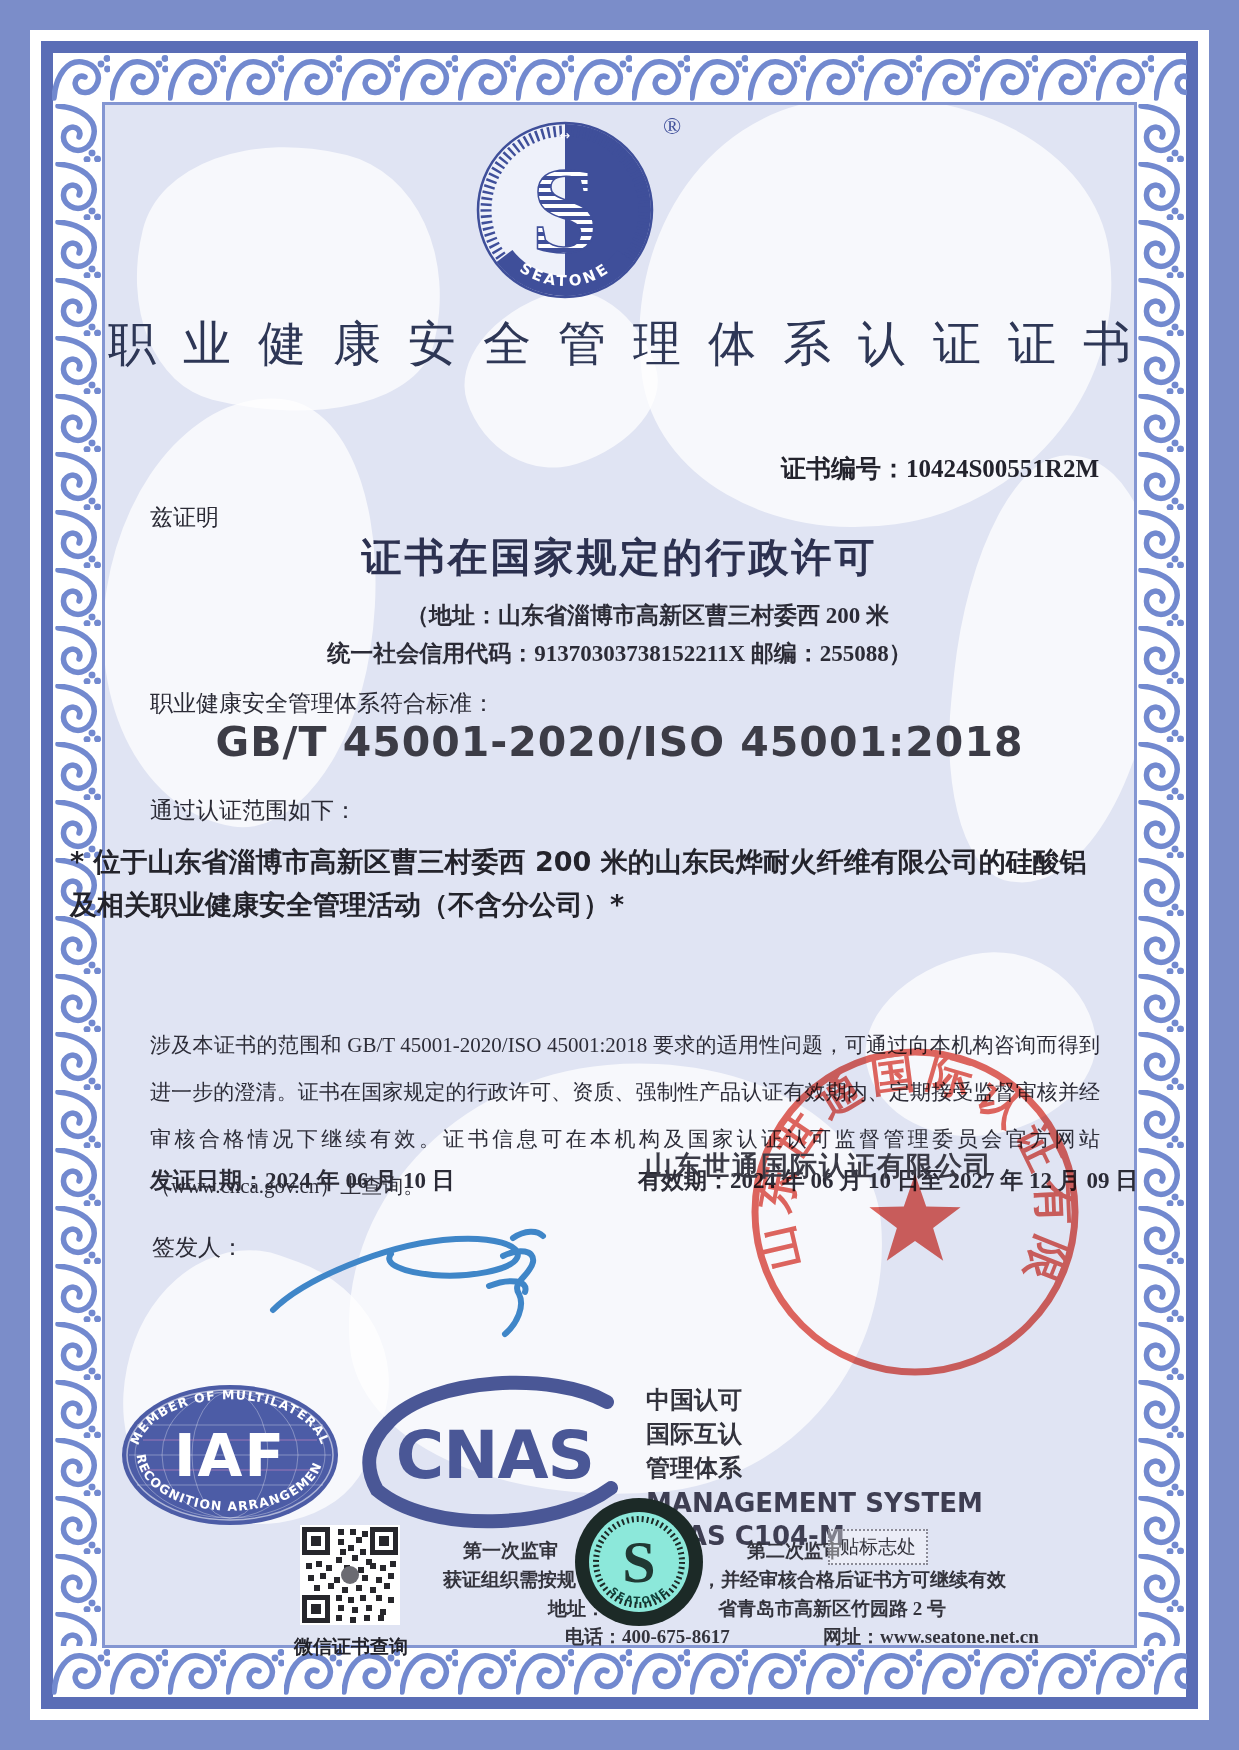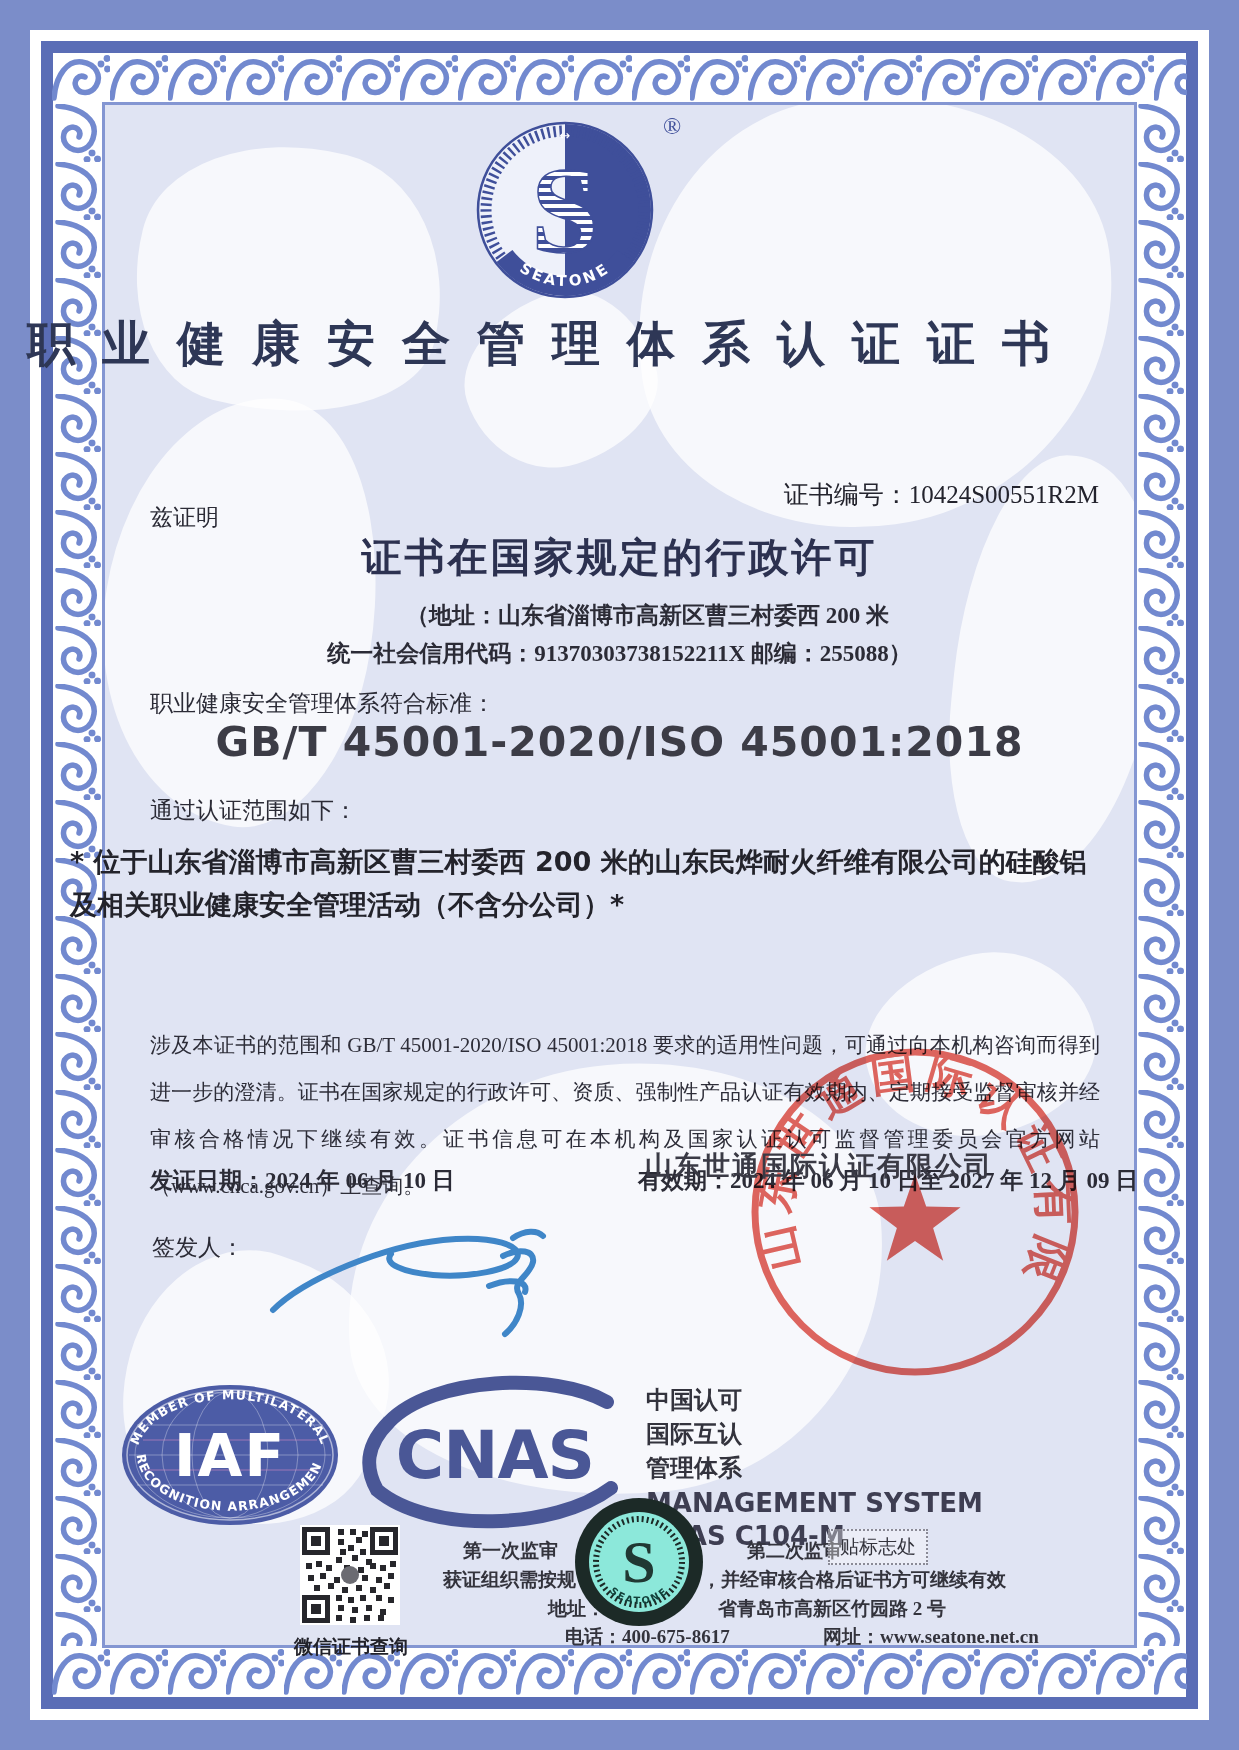--- a/index.html
+++ b/index.html
@@ -4,23 +4,23 @@
 <style>
   html,body{margin:0;padding:0;}
   .page{position:relative;width:1239px;height:1750px;background:#7b8dc9;overflow:hidden;
         font-family:"Liberation Serif", serif;}
   .abs{position:absolute;}
   .frame-white1{position:absolute;inset:30px;background:#ffffff;}
   .frame-dark{position:absolute;inset:41px;background:#5a6db6;}
   .frame-white2{position:absolute;inset:53px;background:#ffffff;}
   .inner{position:absolute;inset:102px;border:3px solid #8496d2;background:#e0e4f3;overflow:hidden;}
   .wm{position:absolute;background:#ffffff;opacity:.72;}
-  .title{top:312px;left:0;width:100%;text-align:left;font-size:48px;font-weight:bold;
+  .title{top:312px;left:0;width:100%;text-align:center;font-size:48px;font-weight:normal;
          color:#2e3756;letter-spacing:27px;padding-left:27px;box-sizing:border-box;}
-  .certno{top:452px;right:140px;font-size:25px;font-weight:normal;color:#23232d;margin-top:26px;}
+  .certno{top:452px;right:140px;font-size:25px;font-weight:bold;color:#23232d;}
   .label{font-size:23px;color:#2b2b36;}
   .center{left:0;width:100%;text-align:center;}
   .company{top:530px;font-size:40px;font-weight:bold;color:#2c3150;letter-spacing:3px;}
   .addr{top:600px;font-size:23px;font-weight:600;color:#2b2b36;padding-left:28px;}
   .credit{top:638px;font-size:23px;font-weight:600;color:#2b2b36;}
   .standard{top:718px;font-size:41px;font-weight:600;color:#3c3c46;
             font-family:"DejaVu Sans","Liberation Sans",sans-serif;letter-spacing:1px;}
   .scope{top:840px;left:70px;width:1100px;font-size:27px;font-weight:700;
          color:#23232b;line-height:43px;font-family:"DejaVu Sans","Liberation Sans",sans-serif;}
   .clar{top:1022px;left:150px;width:950px;font-size:21px;color:#2d2d38;line-height:47px;

